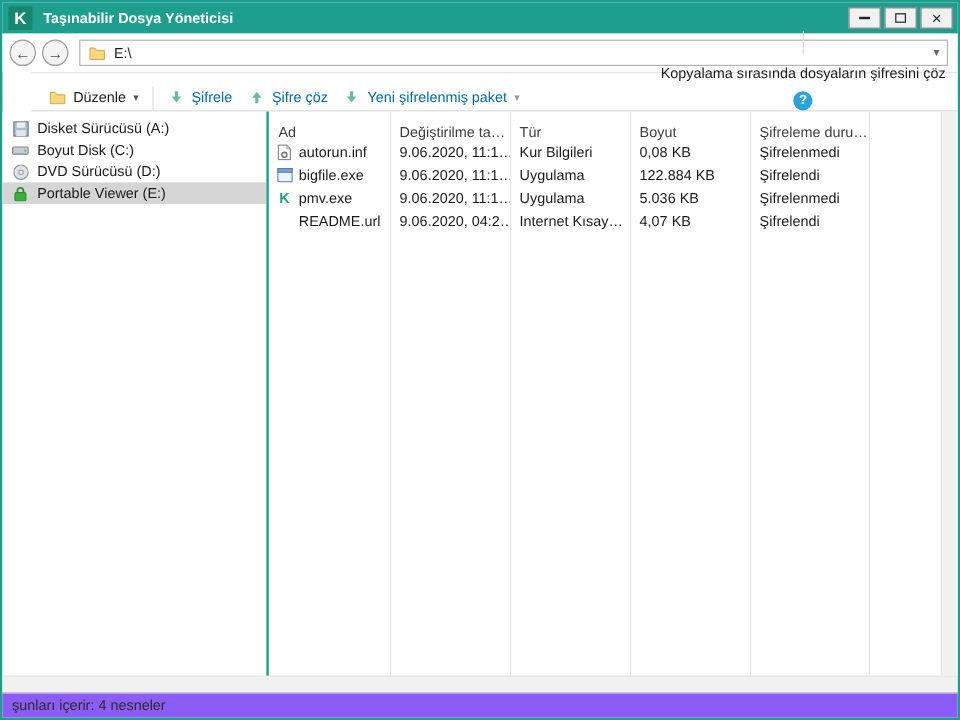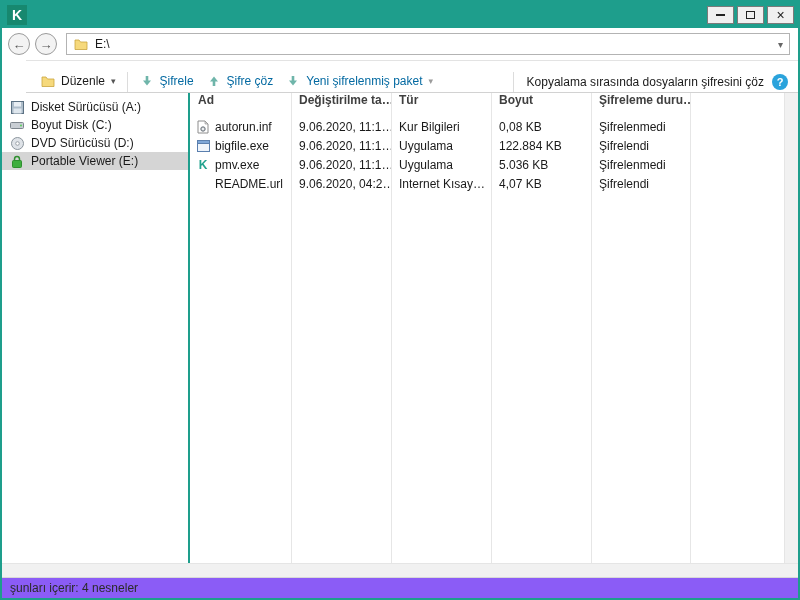--- a/index.html
+++ b/index.html
@@ -25,56 +25,57 @@
   .addr-caret { margin-left: auto; color: #666; font-size: 10px; }
 
   
   .toolbar { height: 33px; background: #fff; border-top: 1px solid #e3e3e3; border-bottom: 1px solid #d2d2d2; display: flex; align-items: flex-end; padding: 0 10px 0 8px; flex: 0 0 auto; margin-left: 24px; }
   .tool-btn { display: flex; align-items: center; gap: 5px; background: none; border: none; font-size: 12px; padding: 4px 6px; white-space: nowrap; }
   .tool-btn.enabled .lbl { color: #1a1a1a; }
   .tool-btn.disabled .lbl { color: #0369a1; }
   .caret { font-size: 9px; color: #555; margin-left: 1px; }
   .tool-btn.disabled .caret { color: #9b9b9b; }
   .tb-sep { width: 1px; height: 20px; background: #dcdcdc; margin: 0 5px; flex: 0 0 auto; }
-  .tb-right { margin-left: auto; display: flex; align-items: center; gap: 8px; }
+  .tb-right { margin-left: auto; display: flex; align-items: center; gap: 8px; flex-direction: column; }
   .tb-right-label { color: #1a1a1a; white-space: nowrap; }
   .info-icon { width: 16px; height: 16px; border-radius: 50%; background: #2aa3dc; color: #fff; font-size: 11px; font-weight: bold; display: flex; align-items: center; justify-content: center; flex: 0 0 auto; }
 
   
   .main { flex: 1; display: flex; min-height: 0; background: #fff; }
-  .sidebar { width: 186px; flex: 0 0 auto; padding-top: 5px; }
+  .sidebar { width: 220px; flex: 0 0 auto; padding-top: 5px; }
   .side-item { height: 18px; display: flex; align-items: center; gap: 6px; padding-left: 7px; color: #1a1a1a; }
   .side-item.selected { background: #d5d5d5; }
   .icon-slot { width: 16px; flex: 0 0 auto; display: flex; justify-content: center; align-items: center; }
 
   .filelist { flex: 1; border-left: 2px solid #1e9e8c; position: relative; overflow: hidden; }
   .col-line { position: absolute; top: 0; bottom: 0; width: 1px; background: #e6e6e6; }
   .cl0 { left: 101px; } .cl1 { left: 201px; } .cl2 { left: 301px; } .cl3 { left: 401px; } .cl4 { left: 500px; }
   .vscroll { position: absolute; top: 0; right: 0; bottom: 0; width: 14px; background: #f1f1f1; border-left: 1px solid #e5e5e5; }
-  .header-row { display: flex; height: 24px; align-items: flex-start; position: relative; font-weight: bold; }
+  .header-row { display: flex; height: 24px; align-items: flex-end; position: relative; }
   .hcell { color: #3f3f3f; padding-left: 8px; white-space: nowrap; overflow: hidden; }
   .c0 { width: 101px; } .c1 { width: 100px; } .c2 { width: 100px; } .c3 { width: 100px; } .c4 { width: 100px; }
   .file-row { display: flex; height: 19px; align-items: center; color: #1a1a1a; position: relative; }
   .cell { padding-left: 8px; white-space: nowrap; overflow: hidden; }
   .name-cell { display: flex; align-items: center; gap: 4px; padding-left: 5px; }
   .k-green { color: #23a38f; font-weight: bold; font-size: 12px; line-height: 1; }
 
   
   .hscroll { height: 14px; background: #f1f1f1; border-top: 1px solid #e5e5e5; flex: 0 0 auto; }
   .statusbar { height: 21px; background: #8b5cf6; border-top: 1px solid #d8d8d8; display: flex; align-items: center; padding-left: 8px; color: #2b2b2b; flex: 0 0 auto; }
 </style>
 </head>
 <body>
 
 <div class="window">
 
   <div class="titlebar">
     <div class="logo">
         <span>K</span>
       </div>
+    <div class="title">Taşınabilir Dosya Yöneticisi</div>
     <div class="win-controls">
       <button class="win-btn">
           <span class="min-glyph"></span>
         </button>
       <button class="win-btn">
           <span class="max-glyph"></span>
         </button>
       <button class="win-btn">
           <span class="close-glyph">×</span>
         </button>

